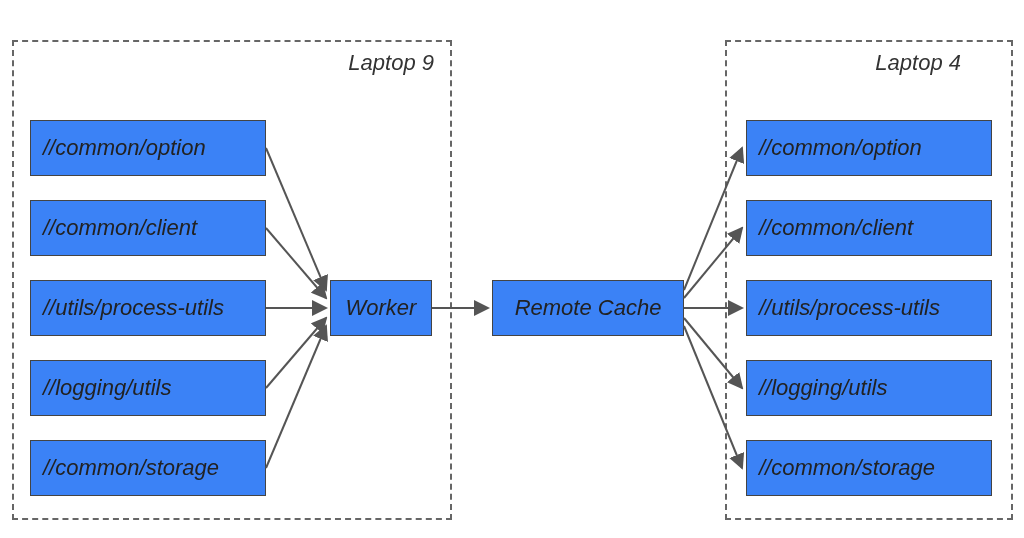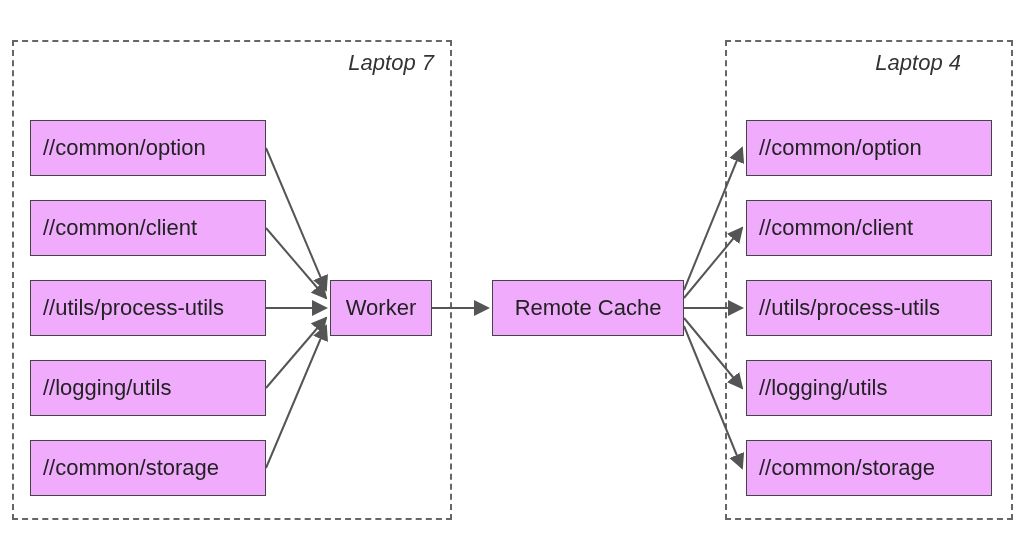--- a/index.html
+++ b/index.html
@@ -21,27 +21,28 @@
       font-style: italic;
       font-size: 22px;
       color: #333;
     }
     .laptop1 { left: 12px; top: 40px; width: 440px; height: 480px; }
     .laptop1 .container-title { right: 16px; }
     .laptop2 { left: 725px; top: 40px; width: 288px; height: 480px; }
     .laptop2 .container-title { right: 50px; }
     .node {
       position: absolute;
-      background: #f0abfc;
+      background: #3b82f6;
       border: 1.5px solid #444;
       font-size: 22px;
       display: flex;
       align-items: center;
       padding: 0 12px;
       color: #222;
+      font-style: italic;
     }
     
     .l1-n1 { left: 30px; top: 120px; width: 236px; height: 56px; }
     .l1-n2 { left: 30px; top: 200px; width: 236px; height: 56px; }
     .l1-n3 { left: 30px; top: 280px; width: 236px; height: 56px; }
     .l1-n4 { left: 30px; top: 360px; width: 236px; height: 56px; }
     .l1-n5 { left: 30px; top: 440px; width: 236px; height: 56px; }
     .worker { left: 330px; top: 280px; width: 102px; height: 56px; justify-content: center; padding: 0; text-align: center; }
     
     .remote-cache { left: 492px; top: 280px; width: 192px; height: 56px; justify-content: center; padding: 3px; }
@@ -57,21 +58,21 @@
       width: 1024px; height: 538px;
       pointer-events: none;
     }
     svg.arrows line { stroke: #555; stroke-width: 2; }
     svg.arrows polygon { fill: #555; }
   </style>
 </head>
 <body>
 
 <div class="container laptop1">
-  <span class="container-title">Laptop 7</span>
+  <span class="container-title">Laptop 9</span>
 </div>
 
 <div class="container laptop2">
   <span class="container-title">Laptop 4</span>
 </div>
 
 <div class="node l1-n1">//common/option</div>
 <div class="node l1-n2">//common/client</div>
 <div class="node l1-n3">//utils/process-utils</div>
 <div class="node l1-n4">//logging/utils</div>

